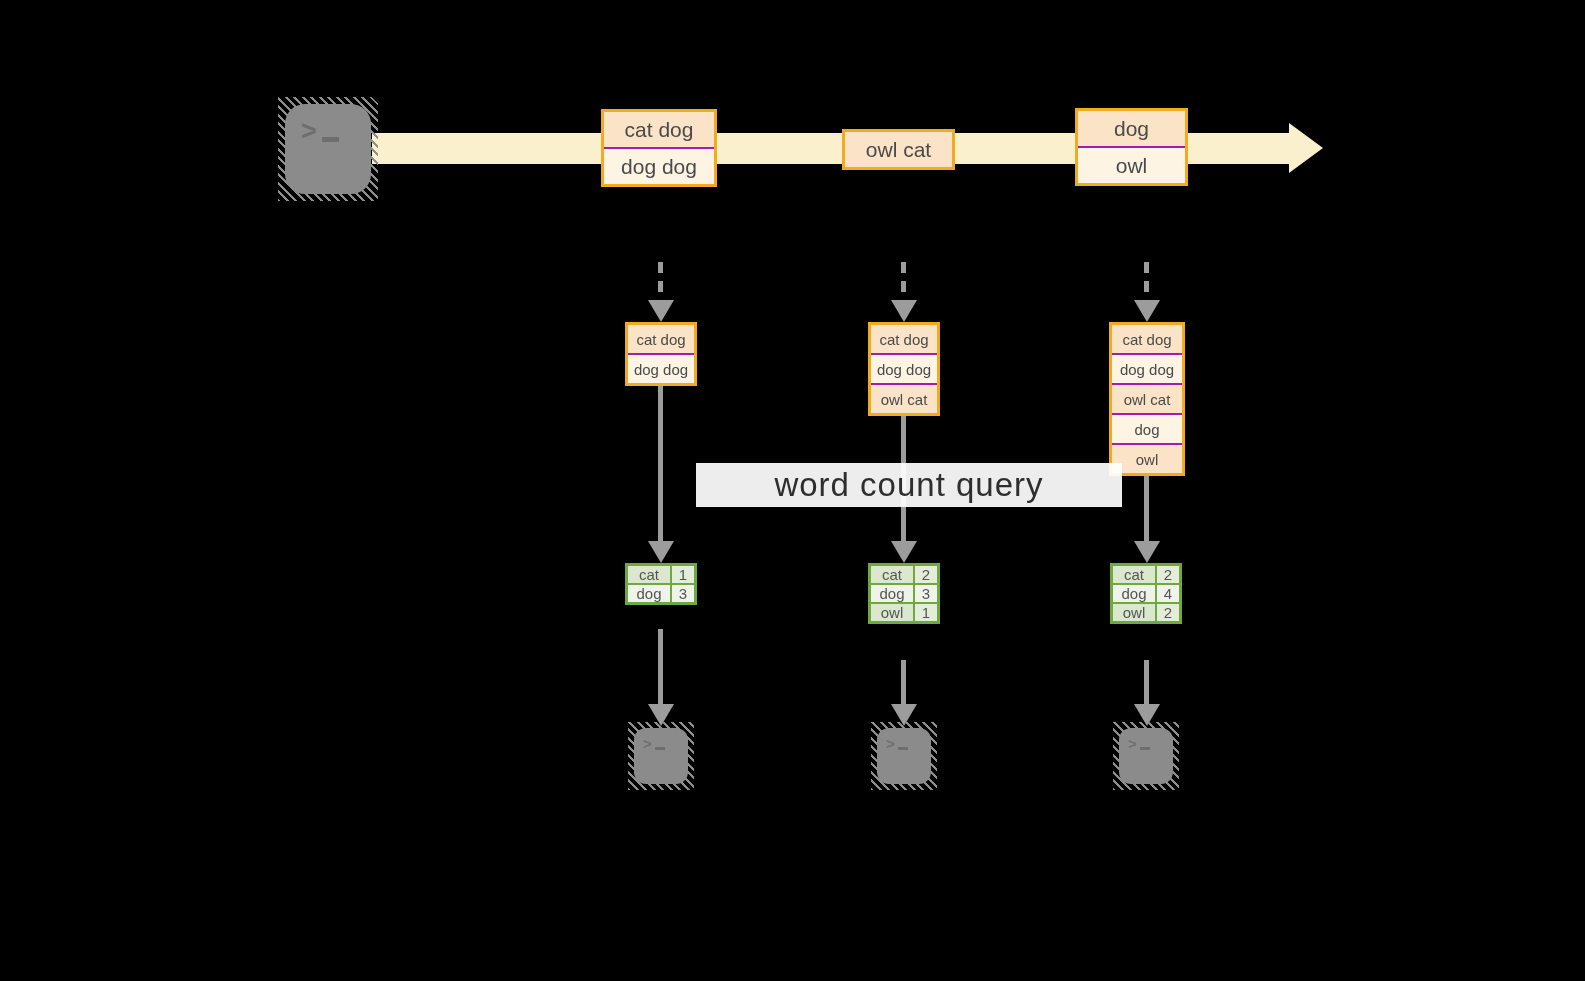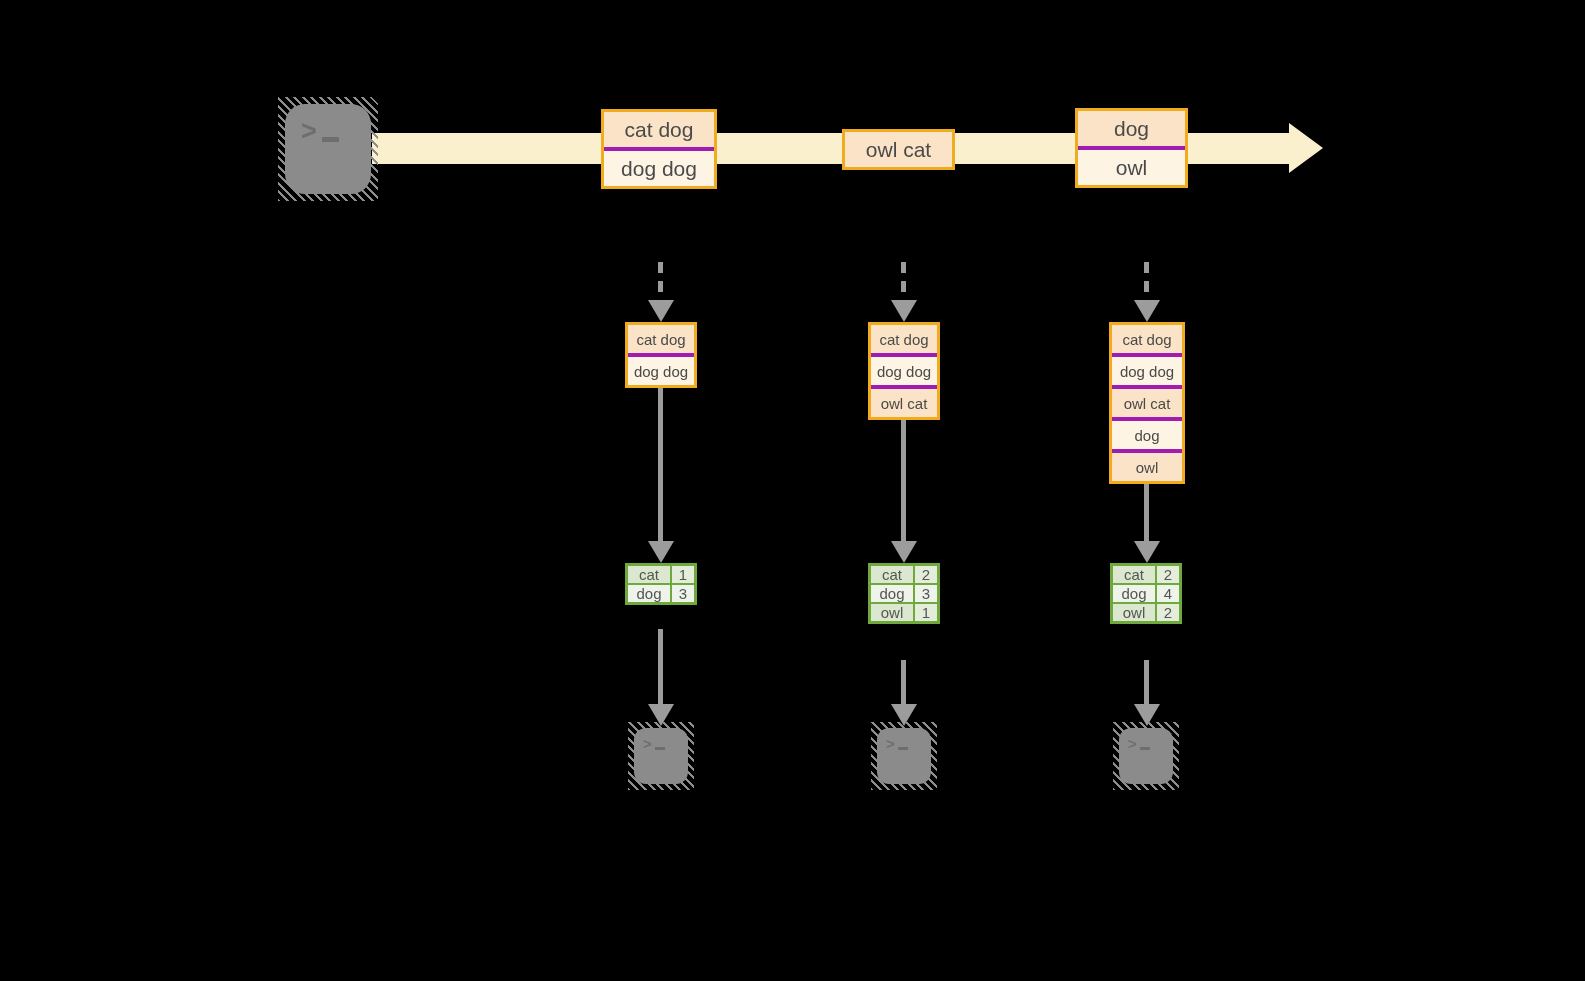--- a/index.html
+++ b/index.html
@@ -9,21 +9,21 @@
   }
   
   .stream-shaft{position:absolute;background:#FBF0CD;}
   .stream-head{position:absolute;width:0;height:0;
     border-top:25px solid transparent;border-bottom:25px solid transparent;
     border-left:34px solid #FBF0CD;}
   
   .obox{position:absolute;border:3px solid #F0AC1E;box-sizing:border-box;
     display:flex;flex-direction:column;}
   .orow{display:flex;align-items:center;justify-content:center;
-    color:#4a4a4a;border-top:4px solid #a21caf;}
+    color:#4a4a4a;border-top:2px solid #a21caf;}
   .orow:first-child{border-top:none;}
   .orow.big{height:35px;font-size:21px;}
   .orow.small{height:28px;font-size:15px;}
   .peach{background:#FAE3C7;}
   .cream{background:#FDF4E4;}
   
   .vline{position:absolute;width:5px;background:#9C9C9C;}
   .vdash{position:absolute;width:5px;
     background:repeating-linear-gradient(180deg,#9C9C9C 0 11px,transparent 11px 19px);}
   .tri-down{position:absolute;width:0;height:0;
@@ -109,20 +109,23 @@
     <div class="orow small peach">owl cat</div>
   </div>
   <div class="obox" style="left:1109px;top:322px;width:76px;">
     <div class="orow small peach">cat dog</div>
     <div class="orow small cream">dog dog</div>
     <div class="orow small peach">owl cat</div>
     <div class="orow small cream">dog</div>
     <div class="orow small peach">owl</div>
   </div>
 
+  <div class="query-band" style="left:696px;top:463px;width:426px;height:44px;">
+    <span>word count query</span>
+  </div>
 
   <div class="gtable" style="left:625px;top:563px;">
     <div class="grow">
       <div class="gcell gname g-dark">cat</div>
       <div class="gcell gval g-dark2">1</div>
     </div>
     <div class="grow">
       <div class="gcell gname g-light">dog</div>
       <div class="gcell gval g-light">3</div>
     </div>

